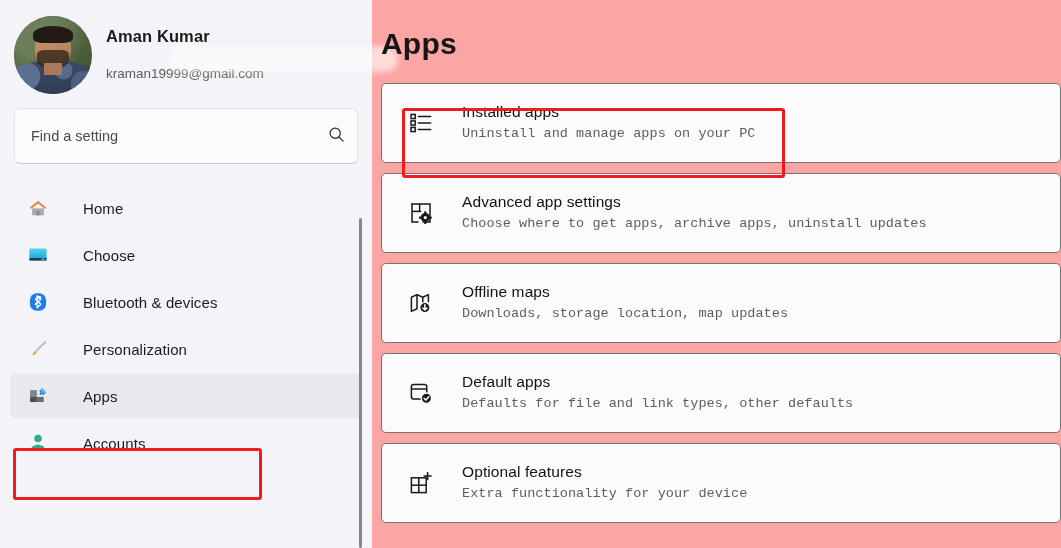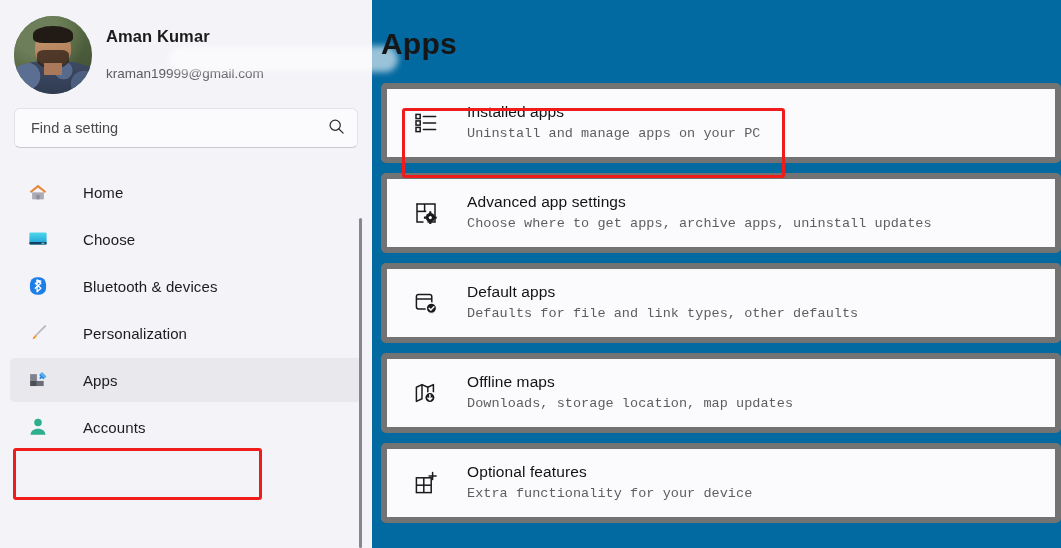--- a/index.html
+++ b/index.html
@@ -15,21 +15,21 @@
     background: #f3f3f8;
     position: relative;
     -webkit-font-smoothing: antialiased;
   }
 
   
   .window {
     position: absolute;
     inset: 0;
     display: flex;
-    background: #0369a1;
+    background: #fca5a5;
   }
 
   
   .sidebar {
     width: 372px;
     flex: 0 0 372px;
     position: relative;
     background: #f3f3f8;
   }
 
@@ -116,21 +116,21 @@
     width: 230px; height: 26px;
     border-radius: 14px;
     background: rgba(255,255,255,0.60);
     filter: blur(3px);
     pointer-events: none;
   }
 
   
   .search {
     margin: 16px 14px 0 14px;
-    height: 40px;
+    height: 56px;
     background: #fbfbfd;
     border: 1px solid #e2e2e9;
     border-bottom-color: #c9c9d2;
     border-radius: 6px;
     display: flex;
     align-items: center;
     padding: 0 12px 0 16px;
   }
   .search input {
     flex: 1;
@@ -206,21 +206,21 @@
     color: #161616;
     letter-spacing: .2px;
     padding: 26px 0 0 9px;
     line-height: 1.2;
   }
 
   .cards { margin-top: 21px; }
 
   .card {
     background: #fbfbfd;
-    border: 6px solid #737373;
+    border: 1px solid #737373;
     border-radius: 5px;
     height: 80px;
     margin-bottom: 10px;
     margin-left: 9px;
     display: flex;
     align-items: center;
     padding-left: 24px;
     gap: 26px;
     cursor: default;
   }
@@ -420,45 +420,45 @@
         </span>
         <div class="card-text">
           <div class="card-title">Advanced app settings</div>
           <div class="card-sub">Choose where to get apps, archive apps, uninstall updates</div>
         </div>
       </div>
 
       <div class="card">
         <span class="card-icon">
           <svg width="26" height="26" viewBox="0 0 26 26" fill="none">
-            <rect x="3.4" y="4.6" width="15.4" height="14.4" rx="2.2" stroke="#1a1a1a" stroke-width="1.5"></rect>
-            <line x1="3.4" y1="9" x2="18.8" y2="9" stroke="#1a1a1a" stroke-width="1.5"></line>
-            <circle cx="18.4" cy="18.2" r="5.2" fill="#1a1a1a" stroke="#fbfbfd" stroke-width="1.4"></circle>
-            <path d="m16.1 18.3 1.7 1.8 3.1-3.4" stroke="#fbfbfd" stroke-width="1.5" stroke-linecap="round" stroke-linejoin="round" fill="none"></path>
-          </svg>
-        </span>
-        <div class="card-text">
-          <div class="card-title">Default apps</div>
-          <div class="card-sub">Defaults for file and link types, other defaults</div>
-        </div>
-      </div>
-
-      <div class="card">
-        <span class="card-icon">
-          <svg width="26" height="26" viewBox="0 0 26 26" fill="none">
             <path d="M3.4 7.2 9 4.6v14.2l-5.6 2.6z" stroke="#1a1a1a" stroke-width="1.5" stroke-linejoin="round"></path>
             <path d="M9 4.6l5.8 2.6v13.3" stroke="#1a1a1a" stroke-width="1.5" stroke-linejoin="round"></path>
             <path d="M14.8 7.2 20.4 4.6v7.6" stroke="#1a1a1a" stroke-width="1.5" stroke-linejoin="round"></path>
             <circle cx="16.9" cy="17.6" r="5.2" fill="#1a1a1a" stroke="#fbfbfd" stroke-width="1.4"></circle>
             <path d="M16.9 14.8v5.2m0 0-2-2m2 2 2-2" stroke="#fbfbfd" stroke-width="1.5" stroke-linecap="round" stroke-linejoin="round" fill="none"></path>
           </svg>
         </span>
         <div class="card-text">
           <div class="card-title">Offline maps</div>
           <div class="card-sub">Downloads, storage location, map updates</div>
+        </div>
+      </div>
+
+      <div class="card">
+        <span class="card-icon">
+          <svg width="26" height="26" viewBox="0 0 26 26" fill="none">
+            <rect x="3.4" y="4.6" width="15.4" height="14.4" rx="2.2" stroke="#1a1a1a" stroke-width="1.5"></rect>
+            <line x1="3.4" y1="9" x2="18.8" y2="9" stroke="#1a1a1a" stroke-width="1.5"></line>
+            <circle cx="18.4" cy="18.2" r="5.2" fill="#1a1a1a" stroke="#fbfbfd" stroke-width="1.4"></circle>
+            <path d="m16.1 18.3 1.7 1.8 3.1-3.4" stroke="#fbfbfd" stroke-width="1.5" stroke-linecap="round" stroke-linejoin="round" fill="none"></path>
+          </svg>
+        </span>
+        <div class="card-text">
+          <div class="card-title">Default apps</div>
+          <div class="card-sub">Defaults for file and link types, other defaults</div>
         </div>
       </div>
 
       <div class="card">
         <span class="card-icon">
           <svg width="26" height="26" viewBox="0 0 26 26" fill="none">
             <rect x="3.4" y="7.8" width="14.8" height="14.8" stroke="#1a1a1a" stroke-width="1.5"></rect>
             <line x1="10.8" y1="7.8" x2="10.8" y2="22.6" stroke="#1a1a1a" stroke-width="1.5"></line>
             <line x1="3.4" y1="15.2" x2="18.2" y2="15.2" stroke="#1a1a1a" stroke-width="1.5"></line>
             <path d="M19.6 2.6v7m-3.5-3.5h7" stroke="#1a1a1a" stroke-width="1.5" stroke-linecap="round"></path>

